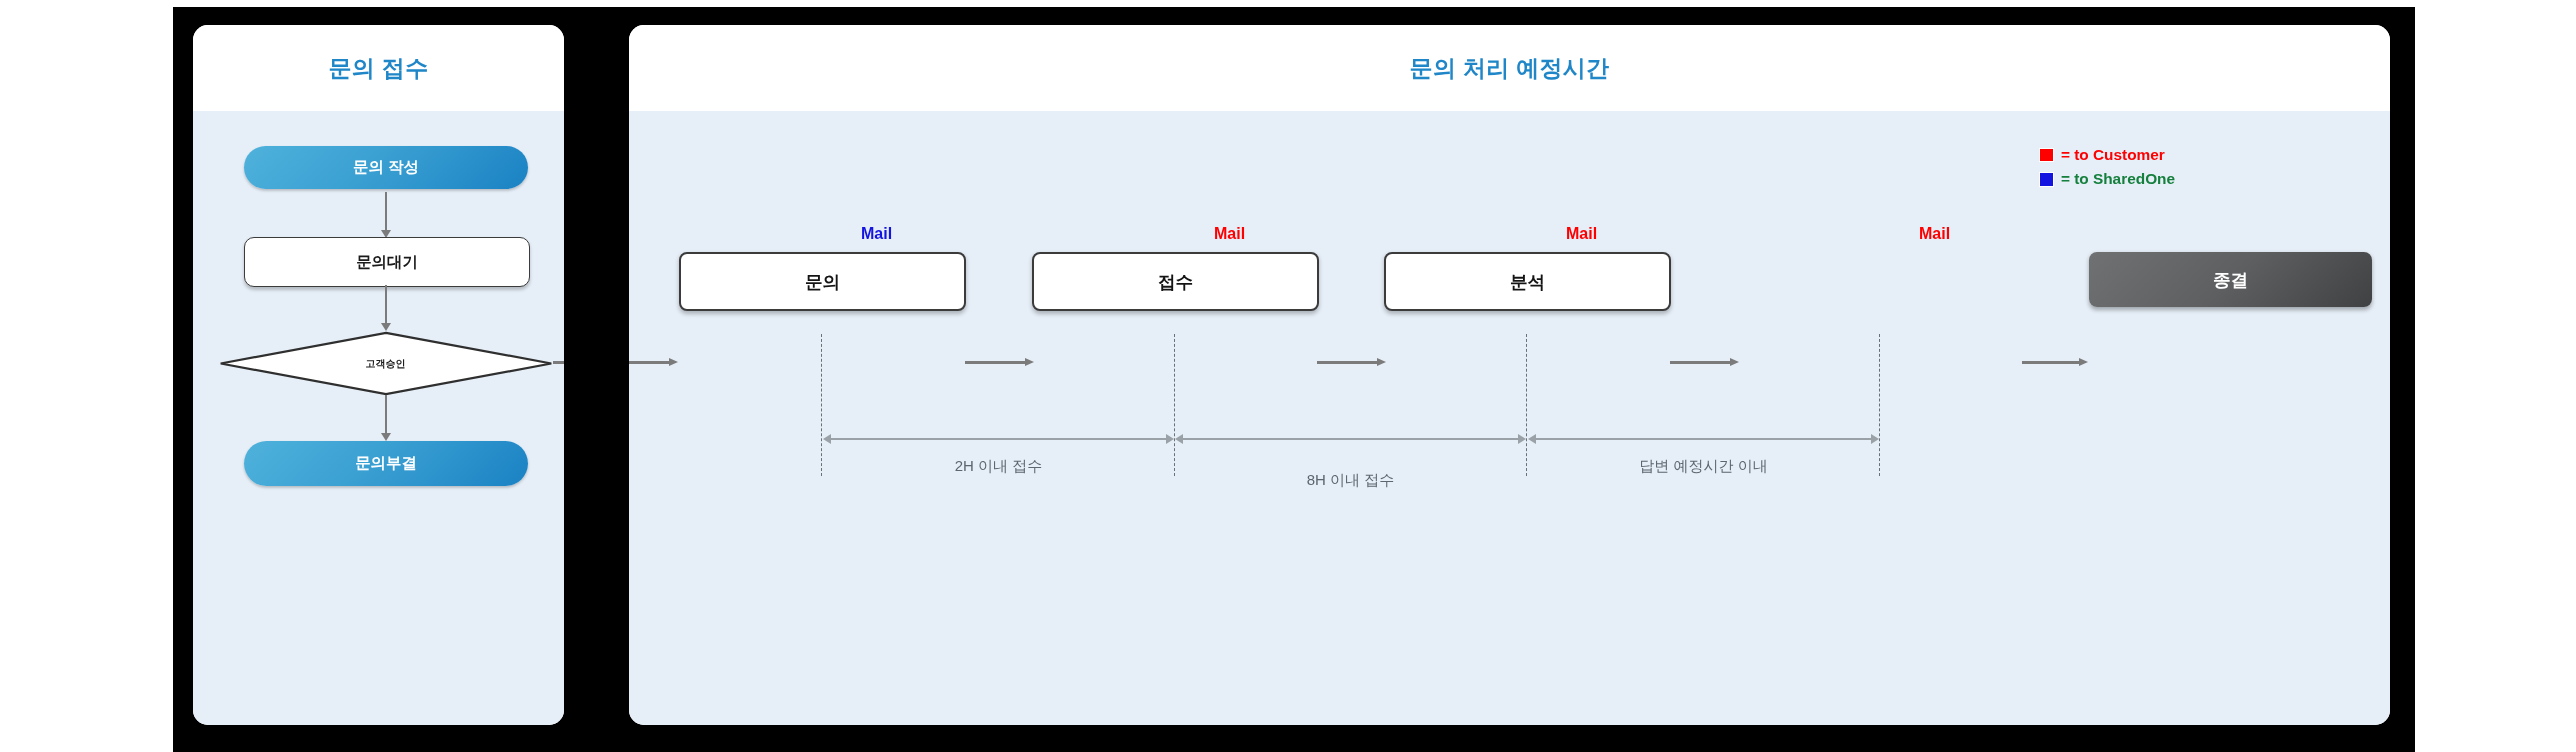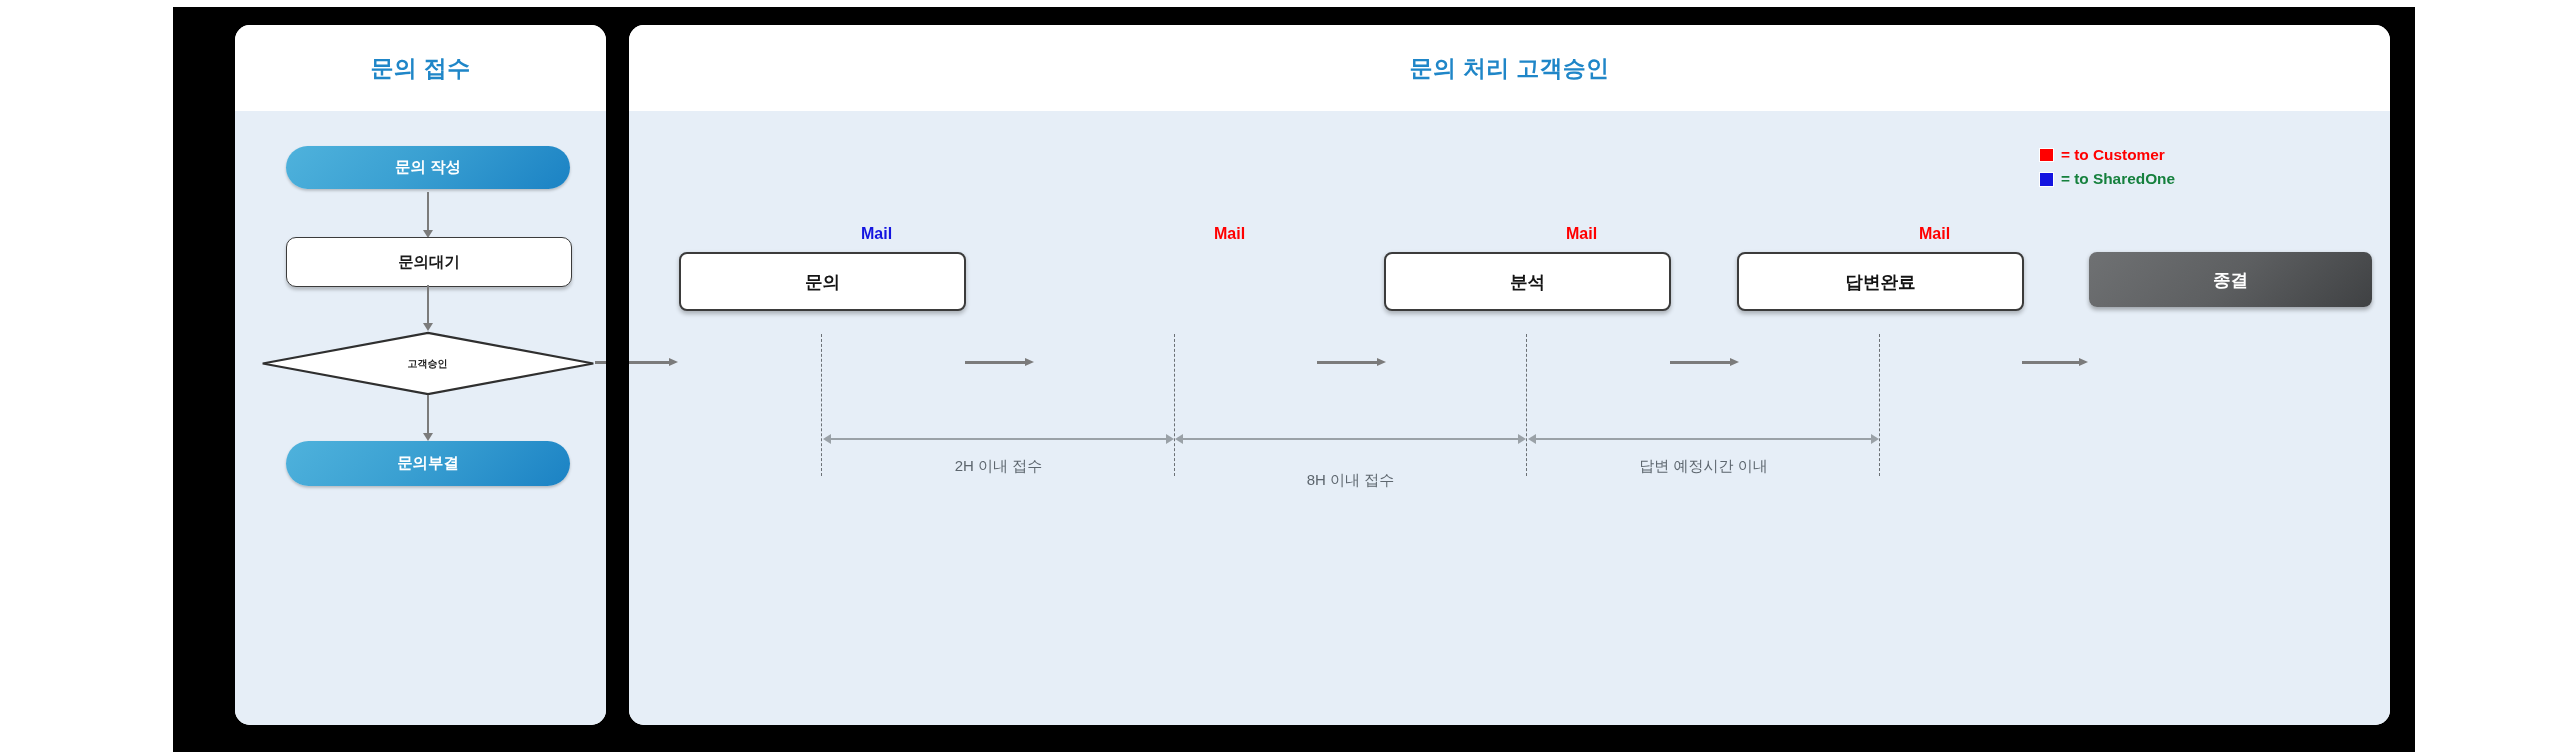--- a/index.html
+++ b/index.html
@@ -8,21 +8,21 @@
 
   
   .backdrop{position:absolute;left:173px;top:7.4px;width:2242px;height:745px;background:#000000;}
 
   
   .panel{position:absolute;background:#ffffff;border-radius:15px;overflow:hidden;}
   .panel-header{height:86px;background:#ffffff;display:flex;align-items:center;justify-content:center;}
   .panel-title{color:#1f86c8;font-size:23px;font-weight:bold;letter-spacing:0.3px;}
   .panel-body{position:absolute;left:0;right:0;top:86px;bottom:0;background:#e6eef7;}
 
-  #panel-left{left:193px;top:25px;width:371px;height:700px;margin-left:42px;}
+  #panel-left{left:193px;top:25px;width:371px;height:700px;}
   #panel-right{left:629px;top:25px;width:1761px;height:700px;}
 
   
   .node{position:absolute;display:flex;align-items:center;justify-content:center;text-align:center;}
   .pill{background:linear-gradient(135deg,#4fb2dc 0%,#3aa0d2 45%,#1b82c4 100%);
         color:#ffffff;font-size:15.4px;font-weight:bold;border-radius:568px;
         box-shadow:0 1.7px 2.8px rgba(0,0,0,.22);}
   .boxw{background:#ffffff;color:#1a1a1a;font-size:15.4px;font-weight:bold;
         border:1.7px solid #3b3b3b;border-radius:6.8px;box-shadow:0 2.3px 3.4px rgba(0,0,0,.22);}
 
@@ -126,21 +126,21 @@
 
       <div class="hconn" style="left:360px;top:247px;width:12.5px;">
         <div class="line" style="width:12.5px;"></div>
       </div>
 
     </div>
   </div>
 
   <div class="panel" id="panel-right">
     <div class="panel-header">
-      <div class="panel-title">문의 처리 고객승인</div>
+      <div class="panel-title">문의 처리 예정시간</div>
     </div>
     <div class="panel-body">
 
       <div class="legend" style="left:1410px;top:35px;">
         <div class="legend-row">
           <span class="legend-swatch" style="background:#ff0000;"></span>
           <span class="legend-text" style="color:#ff0000;">= to Customer</span>
         </div>
         <div class="legend-row">
           <span class="legend-swatch" style="background:#1414e0;"></span>
@@ -157,40 +157,40 @@
       <div class="pbox" style="left:50px;top:141px;width:283px;height:55px;">
         <span>문의</span>
       </div>
 
       <div class="hconn" style="left:336px;top:247px;width:71px;">
         <div class="line" style="width:60px;"></div>
         <div class="head" style="left:60px;"></div>
       </div>
 
       <div class="maillabel" style="left:585px;top:114px;color:#ff0000;">Mail</div>
+      <div class="pbox" style="left:403px;top:141px;width:283px;height:55px;">
+        <span>접수</span>
+      </div>
 
       <div class="hconn" style="left:688px;top:247px;width:71px;">
         <div class="line" style="width:60px;"></div>
         <div class="head" style="left:60px;"></div>
       </div>
 
       <div class="maillabel" style="left:937px;top:114px;color:#ff0000;">Mail</div>
       <div class="pbox" style="left:755px;top:141px;width:283px;height:55px;">
         <span>분석</span>
       </div>
 
       <div class="hconn" style="left:1041px;top:247px;width:71px;">
         <div class="line" style="width:60px;"></div>
         <div class="head" style="left:60px;"></div>
       </div>
 
       <div class="maillabel" style="left:1290px;top:114px;color:#ff0000;">Mail</div>
-      <div class="pbox" style="left:1108px;top:141px;width:283px;height:55px;">
-        <span>답변완료</span>
-      </div>
 
       <div class="hconn" style="left:1393px;top:247px;width:67px;">
         <div class="line" style="width:57px;"></div>
         <div class="head" style="left:57px;"></div>
       </div>
 
       <div class="endbox" style="left:1460px;top:141px;width:283px;height:55px;">
         <span>종결</span>
       </div>
 

